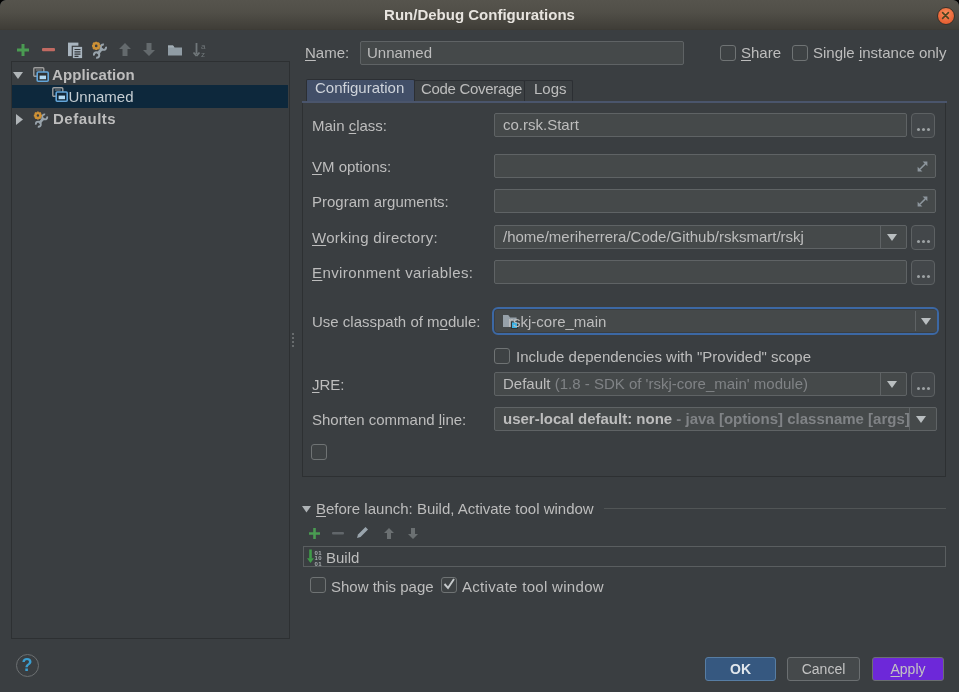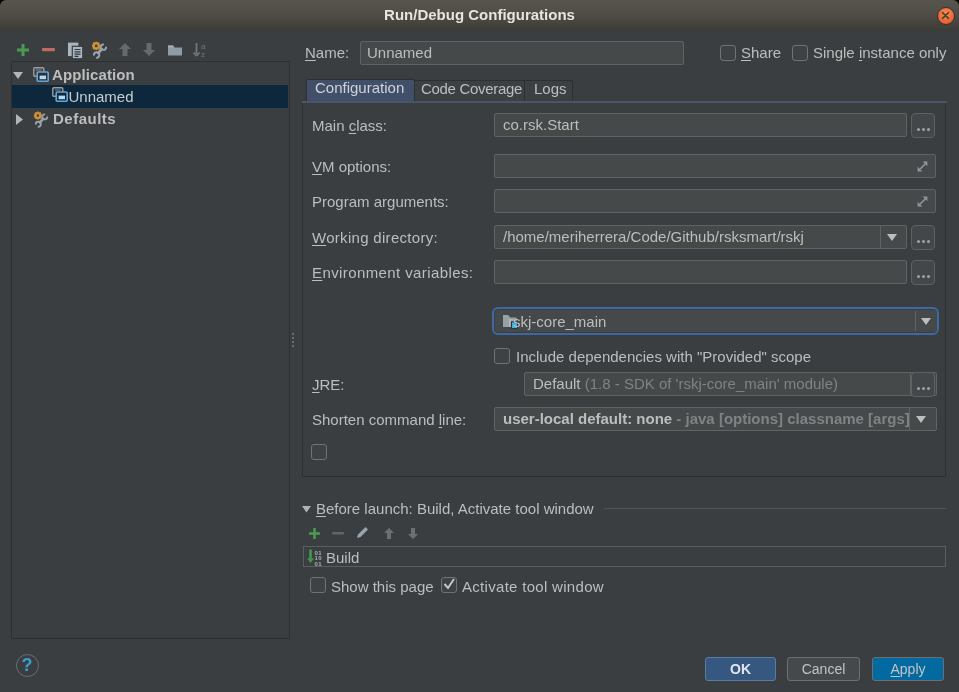--- a/index.html
+++ b/index.html
@@ -162,37 +162,38 @@
     <div class="txt">/home/meriherrera/Code/Github/rsksmart/rskj</div>
     <div class="csep" style="left:385px;top:0;height:22px;"></div>
     <div class="carrow" style="left:392px;top:8px;"></div>
   </div>
   <div class="dots" style="left:911px;top:225px;"></div>
 
   <div class="lbl" style="left:312px;top:264px;letter-spacing:0.4px;"><span class="u">E</span>nvironment variables:</div>
   <div class="fld" style="left:494px;top:260px;width:411px;height:22px;"></div>
   <div class="dots" style="left:911px;top:260px;"></div>
 
+  <div class="lbl" style="left:312px;top:313px;">Use classpath of m<span class="u">o</span>dule:</div>
   <div class="abs" style="left:492px;top:307px;width:447px;height:28px;border:2.5px solid #3c68a4;border-radius:6px;box-sizing:border-box;"></div>
   <div class="fld" style="left:495px;top:310px;width:440px;height:20px;border-color:#45494a;">
     <svg class="abs" style="left:6px;top:2px" width="17" height="17">
       <path d="M1 14V2h5.3l1.8 2.6H14.6V14z" fill="#97a1a9"></path>
       <rect x="8.9" y="8.3" width="7" height="7.7" fill="#303538"></rect>
       <rect x="10" y="9.4" width="5" height="5.6" fill="#3cb1e3"></rect>
     </svg>
     <div class="txt" style="left:12px;">rskj-core_main</div>
     <div class="csep" style="left:419px;top:0;height:20px;"></div>
     <div class="carrow" style="left:425px;top:7px;"></div>
   </div>
 
   <div class="chk" style="left:494px;top:348px;"></div>
   <div class="lbl" style="left:516px;top:348px;">Include dependencies with "Provided" scope</div>
 
   <div class="lbl" style="left:312px;top:376px;"><span class="u">J</span>RE:</div>
-  <div class="fld" style="left:494px;top:372px;width:411px;height:22px;margin-left:30px;">
+  <div class="fld" style="left:494px;top:372px;width:411px;height:22px;">
     <div class="txt">Default <span class="gray">(1.8 - SDK of 'rskj-core_main' module)</span></div>
     <div class="csep" style="left:385px;top:0;height:22px;"></div>
     <div class="carrow" style="left:392px;top:8px;"></div>
   </div>
   <div class="dots" style="left:911px;top:372px;"></div>
 
   <div class="lbl" style="left:312px;top:411px;text-align:center;">Shorten command <span class="u">l</span>ine:</div>
   <div class="fld" style="left:494px;top:407px;width:441px;height:22px;font-weight:bold;">
     <div class="txt">user-local default: none <span class="gray">- java [options] classname [args]</span></div>
     <div class="csep" style="left:414px;top:0;height:22px;"></div>
@@ -239,16 +240,16 @@
   <svg class="abs" style="left:443px;top:578px" width="13" height="12">
       <path d="M1.5 6l3.5 4 6-9" stroke="#c6cacc" stroke-width="1.9" fill="none"></path>
     </svg>
   <div class="lbl" style="left:462px;top:578px;letter-spacing:0.3px;">Activate tool window</div>
 
   <div class="abs" style="left:15.5px;top:654px;width:21px;height:21px;border-radius:50%;border:1.6px solid #6c7072;"></div>
   <div class="abs" style="left:14px;top:653px;width:26px;height:25px;text-align:center;line-height:25px;color:#3b9ed0;font-size:18px;font-weight:bold;">?</div>
 
   <div class="abs" style="left:705px;top:657px;width:71px;height:24px;background:#365880;border:1px solid #577da3;border-radius:3px;box-sizing:border-box;text-align:center;line-height:22px;color:#e0e6ec;font-size:14px;font-weight:bold;">OK</div>
   <div class="abs" style="left:787px;top:657px;width:73px;height:24px;background:#45494b;border:1px solid #6b6f71;border-radius:3px;box-sizing:border-box;text-align:center;line-height:22px;color:#c3c3c3;font-size:14px;">Cancel</div>
-  <div class="abs" style="left:872px;top:657px;width:72px;height:24px;background:#0369a1;border:1px solid #6b6f71;border-radius:3px;box-sizing:border-box;text-align:center;line-height:22px;color:#c3c3c3;font-size:14px;"><span class="u">A</span>pply</div>
+  <div class="abs" style="left:872px;top:657px;width:72px;height:24px;background:#6d28d9;border:1px solid #6b6f71;border-radius:3px;box-sizing:border-box;text-align:center;line-height:22px;color:#c3c3c3;font-size:14px;"><span class="u">A</span>pply</div>
 
   <div class="abs" style="left:292px;top:333px;width:2px;height:2px;border-radius:50%;background:#787c7e;box-shadow:0 4px 0 #787c7e,0 8px 0 #787c7e,0 12px 0 #787c7e;"></div>
 </div>
 
 </body></html>

